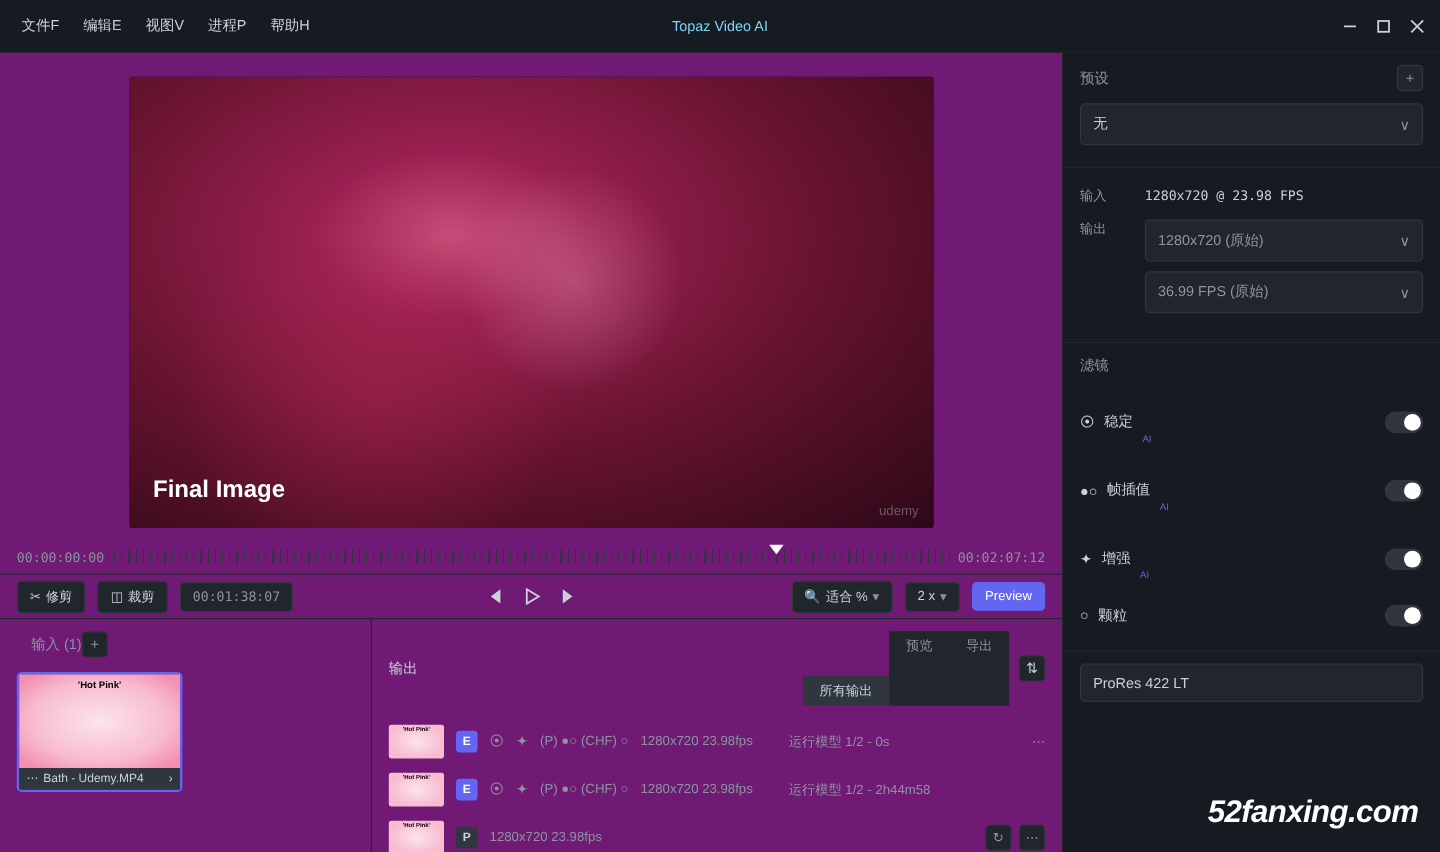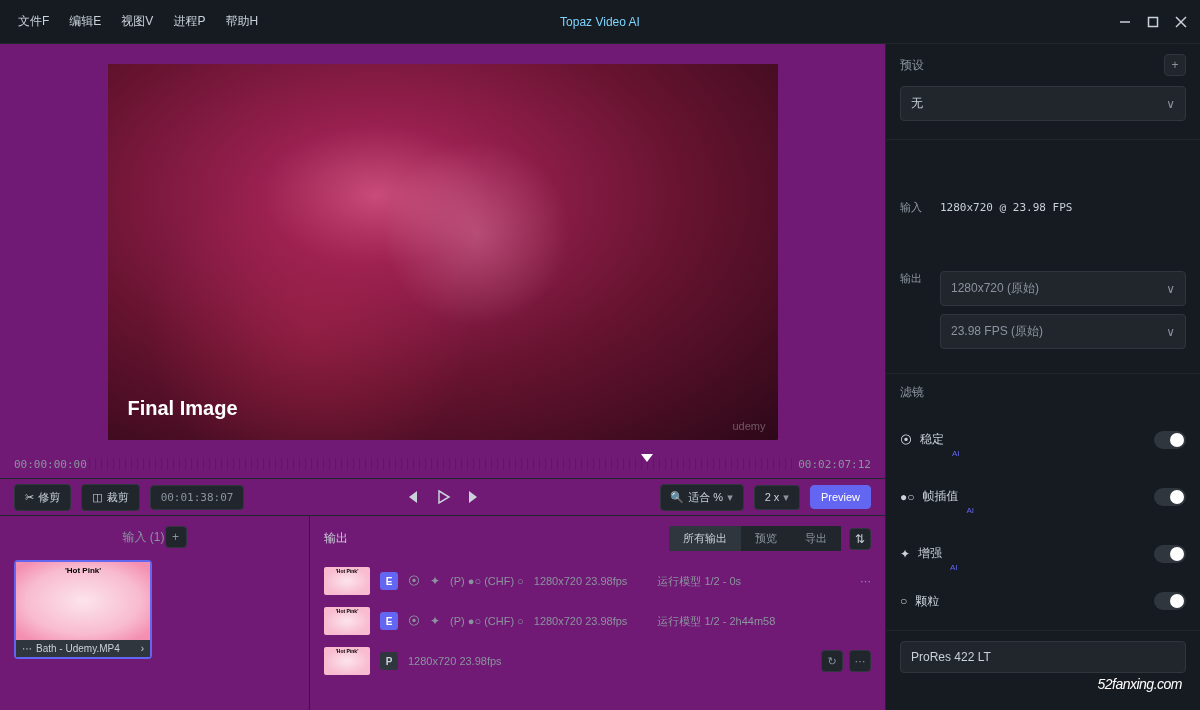--- a/index.html
+++ b/index.html
@@ -24,52 +24,52 @@
 .timeline-track { flex: 1; height: 12px; position: relative; background: repeating-linear-gradient(to right, #30363d 0, #30363d 1px, transparent 1px, transparent 6px); }
 .playhead { position: absolute; top: -4px; left: 78%; width: 0; height: 0; border-left: 6px solid transparent; border-right: 6px solid transparent; border-top: 8px solid #fff; }
 .controls-bar { height: 38px; display: flex; align-items: center; padding: 0 14px; gap: 10px; border-top: 1px solid #21262d; border-bottom: 1px solid #21262d; }
 .ctrl-btn { background: #21262d; border: 1px solid #30363d; color: #c9d1d9; padding: 5px 10px; border-radius: 4px; cursor: pointer; font-size: 11px; display: flex; align-items: center; gap: 4px; }
 .ctrl-btn.primary { background: #6366f1; border-color: #6366f1; color: #fff; }
 .playback { position: absolute; left: 50%; transform: translateX(-50%); display: flex; gap: 16px; }
 .play-icon { cursor: pointer; color: #c9d1d9; }
 .spacer { flex: 1; }
 .lower { display: flex; height: 210px; }
 .input-panel { width: 310px; border-right: 1px solid #21262d; padding: 10px 14px; }
-.panel-header { display: flex; justify-content: center; align-items: center; margin-bottom: 12px; color: #8b949e; }
+.panel-header { display: flex; justify-content: flex-start; align-items: center; margin-bottom: 12px; color: #8b949e; margin-left: 12px; }
 .add-btn { width: 22px; height: 22px; background: #21262d; border: 1px solid #30363d; border-radius: 4px; display: flex; align-items: center; justify-content: center; cursor: pointer; }
 .thumb { width: 138px; border: 2px solid #6366f1; border-radius: 4px; background: #21262d; }
 .thumb-img { height: 78px; background: radial-gradient(ellipse at center, #fce4ec 0%, #f8bbd0 60%, #f48fb1 90%); position: relative; }
 .thumb-img::before { content: attr(data-t); position: absolute; top: 4px; left: 50%; transform: translateX(-50%); font-size: 8px; font-weight: bold; color: #000; }
 .thumb-name { background: #30363d; padding: 3px 6px; font-size: 10px; color: #c9d1d9; display: flex; align-items: center; gap: 4px; }
 .output-panel { flex: 1; padding: 10px 14px; }
 .output-header { display: flex; align-items: center; margin-bottom: 10px; }
 .tabs { display: flex; gap: 0; }
 .tab { padding: 5px 14px; background: #21262d; color: #8b949e; cursor: pointer; font-size: 11px; }
-.tab.active { background: #30363d; color: #c9d1d9; }
+.tab.active { background: #30363d; color: #c9d1d9; margin-top: 37px; }
 .output-row { display: flex; align-items: center; gap: 10px; padding: 6px 0; font-size: 11px; color: #8b949e; }
 .row-thumb { width: 46px; height: 28px; background: radial-gradient(ellipse at center, #fce4ec 0%, #f8bbd0 70%); border-radius: 2px; position: relative; }
 .row-thumb::before { content: attr(data-t); position: absolute; top: 1px; left: 50%; transform: translateX(-50%); font-size: 5px; font-weight: bold; color: #000; }
 .badge { background: #6366f1; color: #fff; width: 18px; height: 18px; border-radius: 3px; display: flex; align-items: center; justify-content: center; font-size: 10px; font-weight: 600; }
 .badge.gray { background: #30363d; color: #c9d1d9; }
 .glyph { font-size: 12px; color: #8b949e; }
 .row-actions { margin-left: auto; display: flex; gap: 6px; }
 .small-btn { width: 22px; height: 22px; background: #21262d; border: 1px solid #30363d; border-radius: 4px; display: flex; align-items: center; justify-content: center; cursor: pointer; }
 .side-section { padding: 10px 14px; border-bottom: 1px solid #21262d; }
 .side-header { display: flex; justify-content: space-between; align-items: center; margin-bottom: 10px; color: #8b949e; font-size: 12px; }
 .side-select { background: #21262d; border: 1px solid #30363d; border-radius: 4px; padding: 8px 10px; display: flex; justify-content: space-between; align-items: center; cursor: pointer; font-size: 12px; margin-bottom: 8px; }
 .chevron { color: #8b949e; }
-.info-row { display: flex; align-items: center; gap: 10px; padding: 6px 0; font-size: 11px; color: #8b949e; margin-top: 44px; }
+.info-row { display: flex; align-items: center; gap: 24px; padding: 6px 0; font-size: 11px; color: #8b949e; }
 .info-label { width: 30px; }
 .info-val { color: #c9d1d9; font-family: monospace; }
 .filter-row { display: flex; justify-content: space-between; align-items: center; padding: 10px 0; }
 .filter-label { display: flex; align-items: center; gap: 8px; }
 .ai-sup { font-size: 8px; color: #6366f1; vertical-align: super; margin-top: 28px; }
 .toggle { width: 32px; height: 18px; background: #30363d; border-radius: 9px; position: relative; cursor: pointer; }
 .toggle::after { content: ''; position: absolute; width: 14px; height: 14px; background: #fff; border-radius: 50%; top: 2px; right: 2px; }
-.wm { position: fixed; bottom: 18px; right: 18px; font-size: 14px; font-weight: 400; color: #fff; font-style: italic; letter-spacing: -0.5px; }
+.wm { position: fixed; bottom: 18px; right: 18px; font-size: 26px; font-weight: 700; color: #fff; font-style: italic; letter-spacing: -0.5px; }
 svg { display: block; }
 </style>
 </head>
 <body>
 
 <div class="titlebar">
   <div class="menu">
     <div class="menu-item">文件F</div>
     <div class="menu-item">编辑E</div>
     <div class="menu-item">视图V</div>
@@ -251,21 +251,21 @@
         <span class="info-val">1280x720 @ 23.98 FPS</span>
       </div>
       <div class="info-row" style="align-items:flex-start;">
         <span class="info-label">输出</span>
         <div style="flex:1;">
           <div class="side-select">
             <span>1280x720 (原始)</span>
             <span class="chevron">∨</span>
           </div>
           <div class="side-select">
-            <span>23.98 FPS (原始)</span>
+            <span>36.99 FPS (原始)</span>
             <span class="chevron">∨</span>
           </div>
         </div>
       </div>
     </div>
 
     <div class="side-section">
       <div class="side-header">
           <span>滤镜</span>
         </div>

